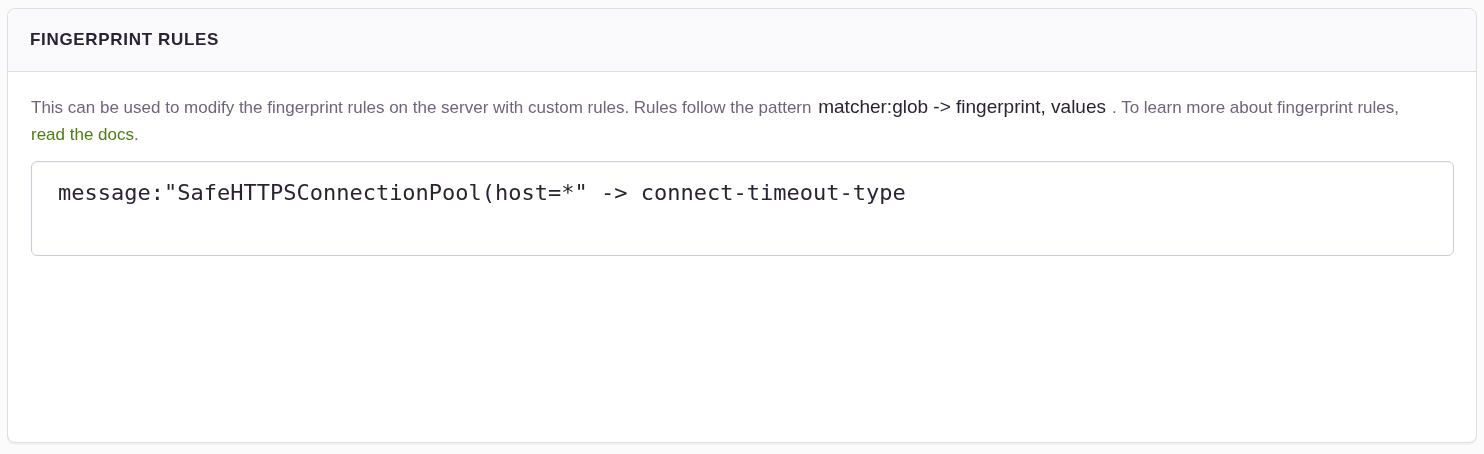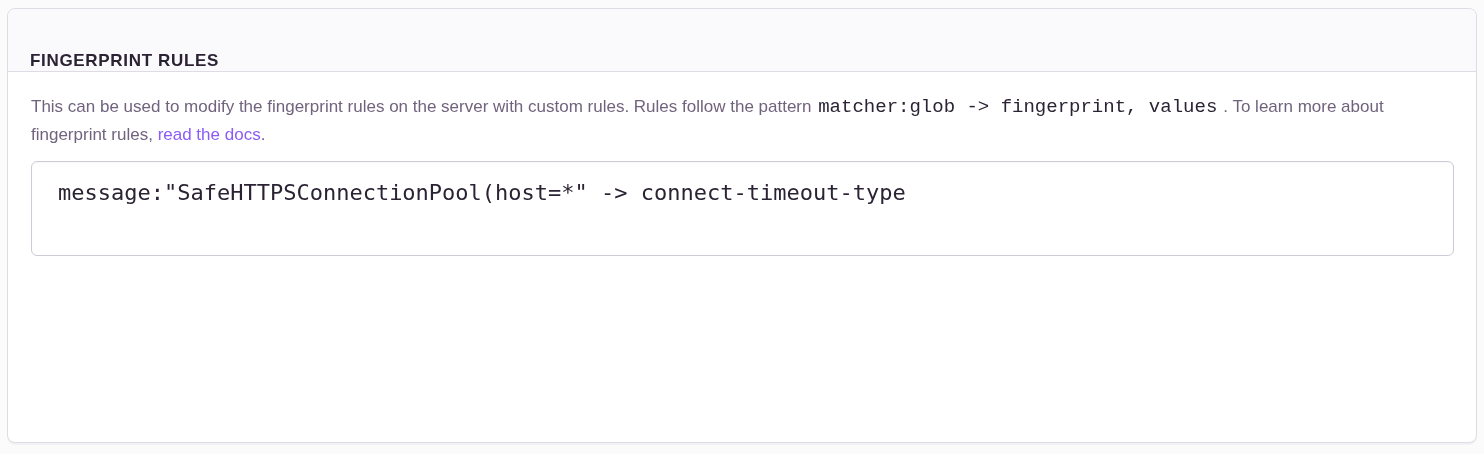--- a/index.html
+++ b/index.html
@@ -16,21 +16,21 @@
     border: 1px solid #e0dce5;
     border-radius: 8px;
     box-shadow: 0 2px 0 rgba(37, 11, 54, 0.04);
     overflow: hidden;
   }
   .panel-header {
     height: 63px;
     background: #faf9fb;
     border-bottom: 1px solid #e0dce5;
     display: flex;
-    align-items: flex-end;
+    align-items: center;
     padding: 0 22px;
     border-radius: 8px 8px 0 0;
   }
   .panel-title {
     font-size: 17px;
     font-weight: bold;
     letter-spacing: 0.04em;
     color: #2b2233;
     text-transform: uppercase;
   }
@@ -38,28 +38,28 @@
     padding: 21px 23px 21px 23px;
   }
   .description {
     font-size: 17px;
     line-height: 27px;
     color: #71637e;
     max-width: 1372px;
     margin-bottom: 13px;
   }
   .inline-code {
-    font-family: Liberation Mono, monospace;
+    font-family: Liberation Sans, sans-serif;
     font-size: 19px;
     color: #2b2233;
     margin: 0 6px 0 2px;
     white-space: nowrap;
   }
   .docs-link {
-    color: #8b5cf6;
+    color: #4d7c0f;
     text-decoration: none;
     cursor: pointer;
   }
   .example-block {
     font-family: "DejaVu Sans Mono", monospace;
     font-size: 20px;
     line-height: 29.5px;
     color: #2b2233;
     background: #f5f5f7;
     border-radius: 8px;

